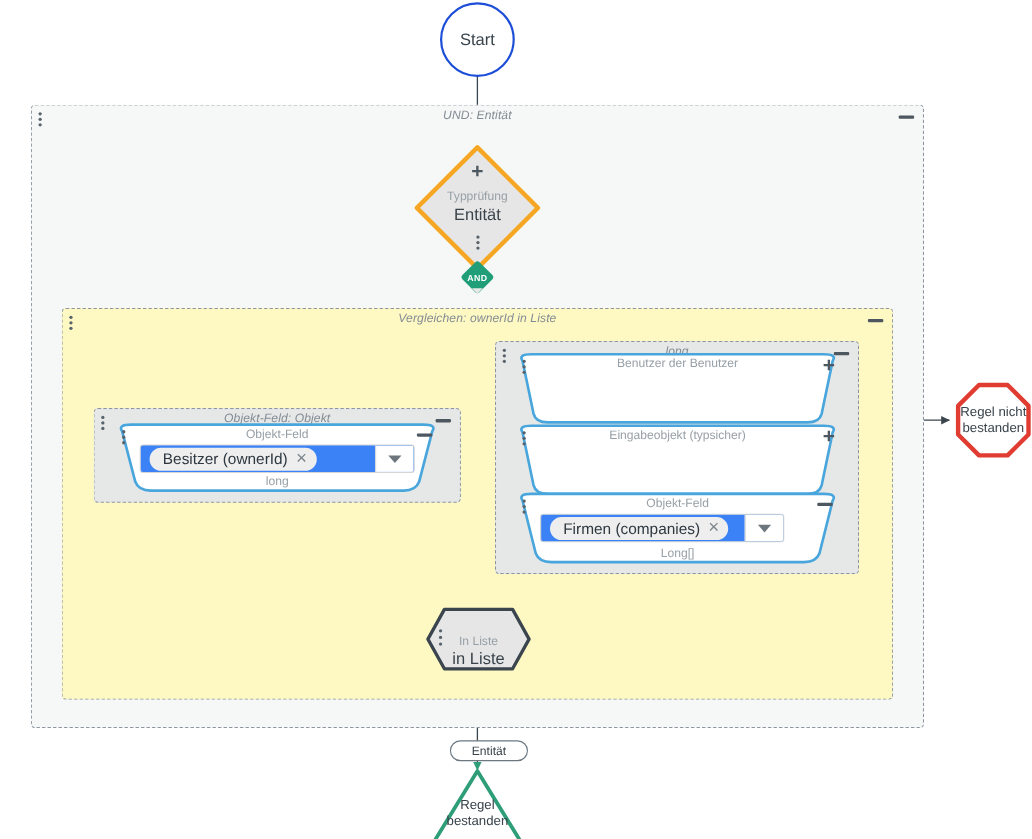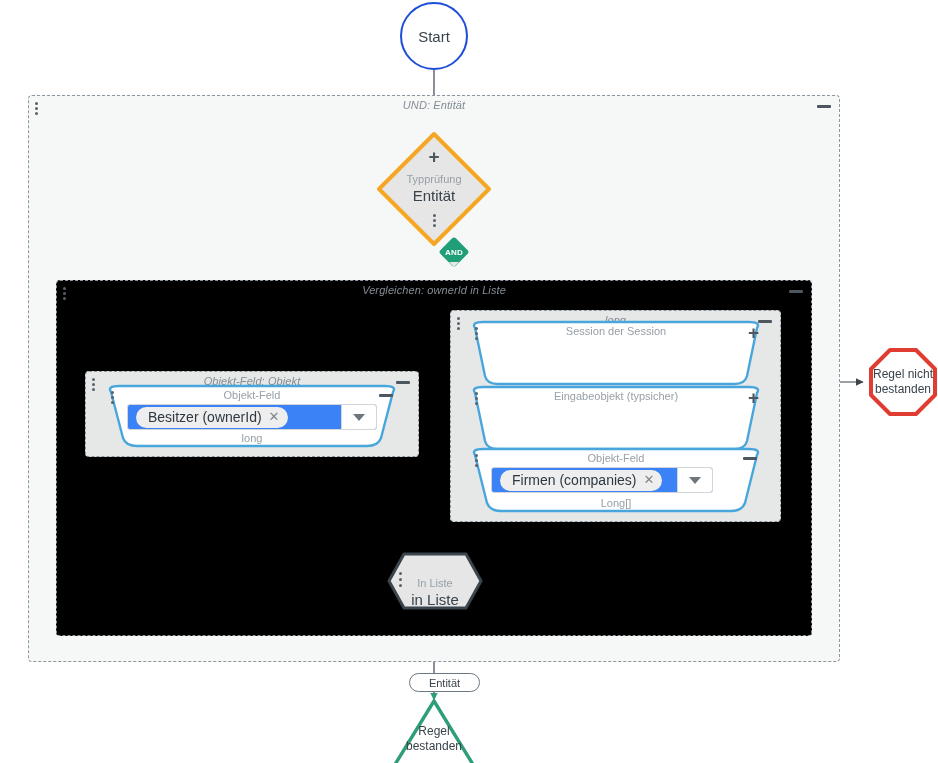--- a/index.html
+++ b/index.html
@@ -2,21 +2,21 @@
 <html><head>
 <meta charset="utf-8">
 <style>
   html,body{margin:0;padding:0;background:#ffffff;}
   body{width:938px;height:763px;font-family:"Liberation Sans",sans-serif;color:#3b454e;overflow:hidden;}
   #canvas{position:relative;width:938px;height:763px;}
 
   
   .group{position:absolute;border:1px dashed #8d96a0;border-radius:4px;box-sizing:border-box;}
   .group.lvl1{background:#f6f7f7;}
-  .group.lvl2{background:#000000;}
+  .group.lvl2{background:#fef9c3;}
   .group.lvl3{background:#e6e7e7;}
   .group-title{position:absolute;top:3px;left:0;right:0;text-align:center;font-size:11px;color:#838c94;
                letter-spacing:.1px;pointer-events:none;font-style:italic;}
   .grip{position:absolute;left:6px;top:6px;width:3px;height:17px;}
   .grip i{display:block;width:3px;height:3px;background:#58626b;border-radius:50%;margin-bottom:2px;}
   .collapse{position:absolute;right:8px;top:9px;width:14px;height:3px;background:#4d575f;border-radius:1px;}
 
   
   .node{position:absolute;box-sizing:border-box;}
   .node-sub{font-size:11px;color:#97a0a7;text-align:center;line-height:14px;}
@@ -27,21 +27,21 @@
          display:flex;align-items:center;justify-content:center;font-size:15px;color:#39434b;}
 
   
   .diamond-wrap{width:118px;height:118px;}
   .diamond-shape{position:absolute;left:0;top:0;width:100%;height:100%;}
   .diamond-content{position:absolute;left:0;top:0;width:100%;height:100%;
                    display:flex;flex-direction:column;align-items:center;justify-content:center;}
   .plus-ico{font-size:19px;color:#4d575f;line-height:14px;font-weight:700;margin-bottom:8px;}
   .dots-v{margin-top:8px;}
   .dots-v i{display:block;width:3px;height:3px;background:#58626b;border-radius:50%;margin:0 auto 2px;}
-  .and-badge{position:absolute;left:50%;transform:translateX(-50%);width:28px;height:28px;margin-left:20px;}
+  .and-badge{position:absolute;left:50%;transform:translateX(-50%);width:28px;height:28px;}
   .and-badge .dm{position:absolute;left:3px;top:3px;width:22px;height:22px;background:#1f9e78;
                  transform:rotate(45deg);border-radius:3px;}
   .and-badge .lbl{position:absolute;left:0;top:0;width:28px;height:28px;display:flex;align-items:center;
                   justify-content:center;font-size:8px;font-weight:700;color:#fff;letter-spacing:.3px;}
   .and-badge .tri{position:absolute;left:50%;bottom:-1px;transform:translateX(-50%);
                   border-left:5px solid transparent;border-right:5px solid transparent;border-top:5px solid #e8e8e8;}
 
   
   .hexnode{width:98px;height:60px;}
   .hex-content{position:absolute;left:0;top:12px;width:100%;height:100%;display:flex;flex-direction:column;
@@ -216,21 +216,21 @@
     <svg class="pshape" viewBox="0 0 310 66" preserveAspectRatio="none">
       <path d="M14,8 Q10,2 22,2 L288,2 Q300,2 296,8 L286,56 Q284,64 273,64 L37,64 Q26,64 24,56 Z" fill="#ffffff" stroke="#49a6dd" stroke-width="2.4" stroke-linejoin="round"></path>
     </svg>
     <div class="pbody">
       <span class="pgrip">
           <i></i>
           <i></i>
           <i></i>
         </span>
       <span class="pplus">+</span>
-      <div class="plabel">Session der Session</div>
+      <div class="plabel">Benutzer der Benutzer</div>
     </div>
   </div>
 
   <div class="pcard" style="left:461px;top:385px;width:310px;height:66px;">
     <svg class="pshape" viewBox="0 0 310 66" preserveAspectRatio="none">
       <path d="M14,8 Q10,2 22,2 L288,2 Q300,2 296,8 L286,56 Q284,64 273,64 L37,64 Q26,64 24,56 Z" fill="#ffffff" stroke="#49a6dd" stroke-width="2.4" stroke-linejoin="round"></path>
     </svg>
     <div class="pbody">
       <span class="pgrip">
           <i></i>

